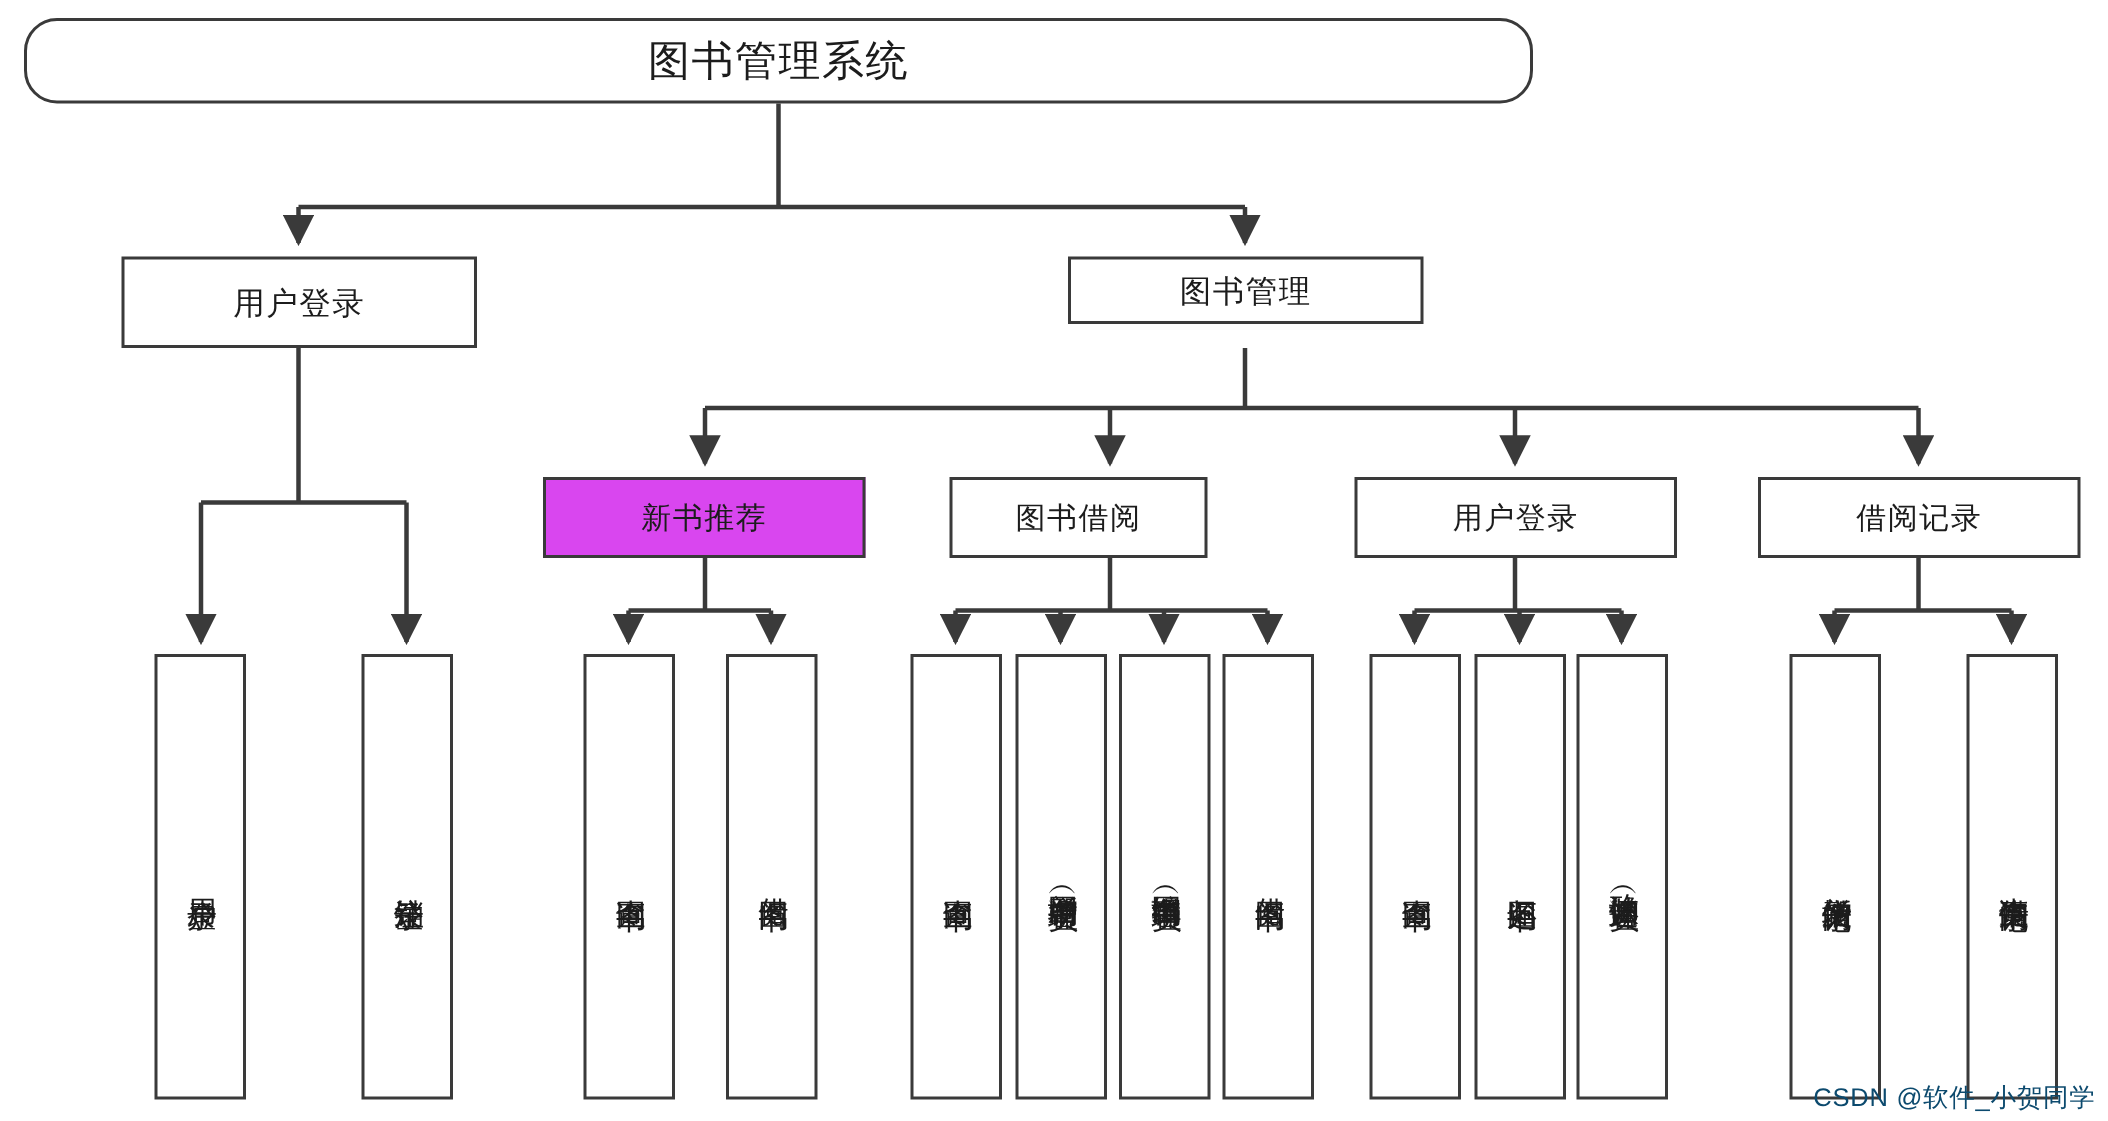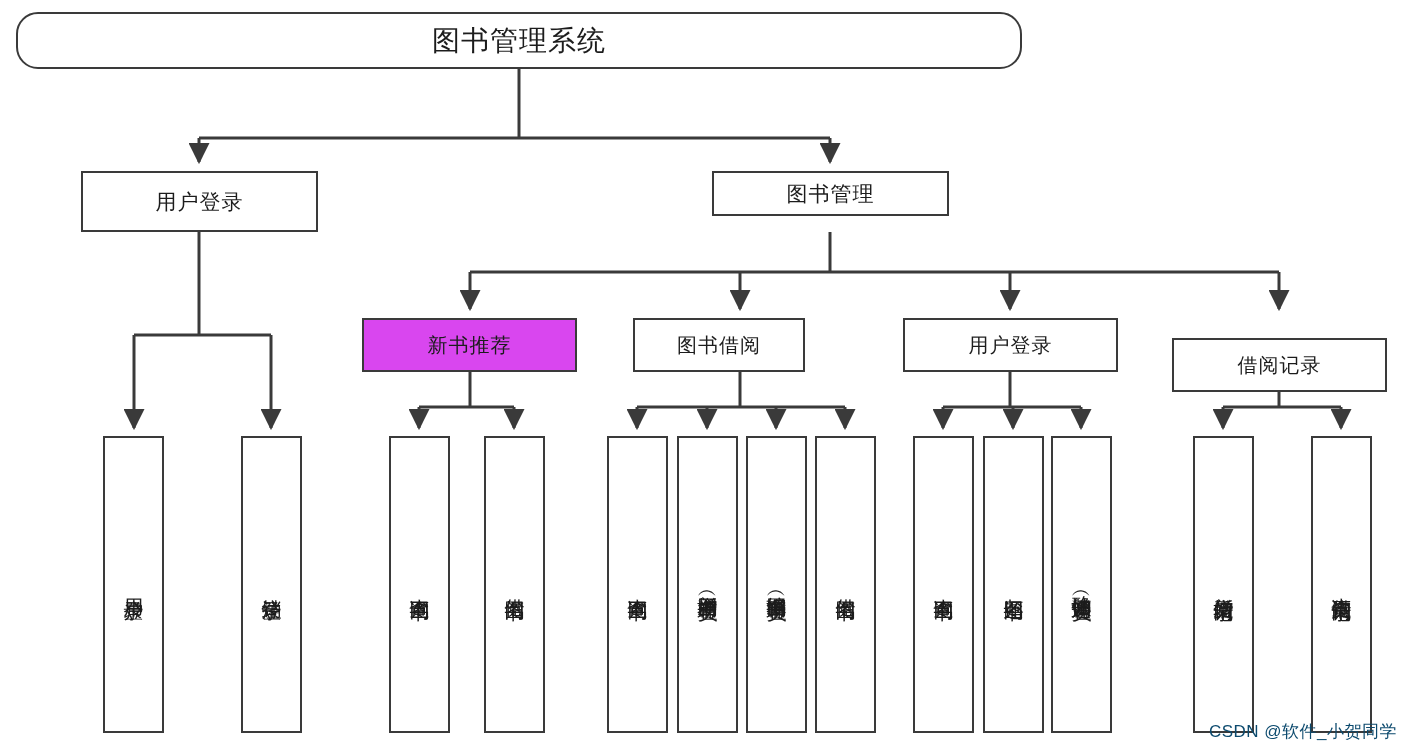--- a/index.html
+++ b/index.html
@@ -142,21 +142,21 @@
 
   <div class="node node-sub" style="left: 362px; top: 318px; width: 215px; height: 54px; border-color: rgb(58, 58, 58); background: #d946ef; color: rgb(28, 28, 28);">
     <span class="hlabel">新书推荐</span>
   </div>
   <div class="node node-sub" style="left: 633px; top: 318px; width: 172px; height: 54px; border-color: rgb(58, 58, 58); background: rgb(255, 255, 255); color: rgb(28, 28, 28);">
     <span class="hlabel">图书借阅</span>
   </div>
   <div class="node node-sub" style="left: 903px; top: 318px; width: 215px; height: 54px; border-color: rgb(58, 58, 58); background: rgb(255, 255, 255); color: rgb(28, 28, 28);">
     <span class="hlabel">用户登录</span>
   </div>
-  <div class="node node-sub" style="left: 1172px; top: 318px; width: 215px; height: 54px; border-color: rgb(58, 58, 58); background: rgb(255, 255, 255); color: rgb(28, 28, 28); margin-top: 20px;">
+  <div class="node node-sub" style="left: 1172px; top: 318px; width: 215px; height: 54px; border-color: rgb(58, 58, 58); background: rgb(255, 255, 255); color: rgb(28, 28, 28);">
     <span class="hlabel">借阅记录</span>
   </div>
 
   <div class="node node-leaf" style="left: 103px; top: 436px; width: 61px; height: 297px; border-color: rgb(58, 58, 58); background: rgb(255, 255, 255); color: rgb(28, 28, 28);">
     <span class="vlabel">用户登录</span>
   </div>
   <div class="node node-leaf" style="left: 241px; top: 436px; width: 61px; height: 297px; border-color: rgb(58, 58, 58); background: rgb(255, 255, 255); color: rgb(28, 28, 28);">
     <span class="vlabel">注销登录</span>
   </div>
   <div class="node node-leaf" style="left: 389px; top: 436px; width: 61px; height: 297px; border-color: rgb(58, 58, 58); background: rgb(255, 255, 255); color: rgb(28, 28, 28);">

